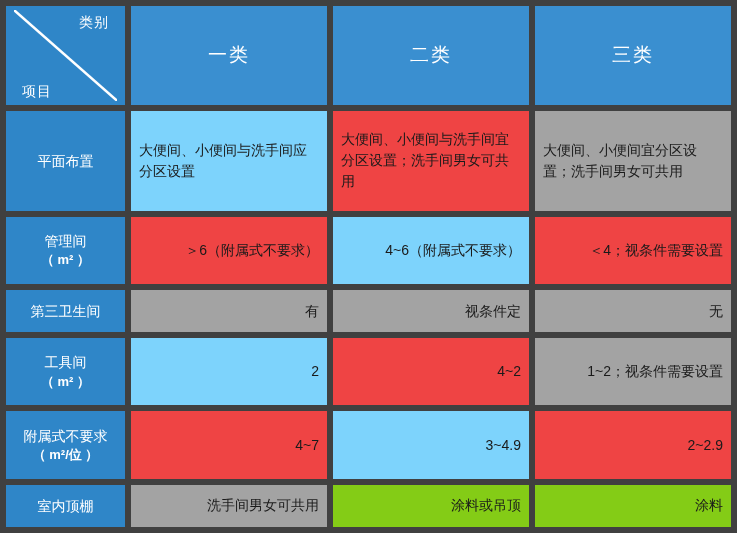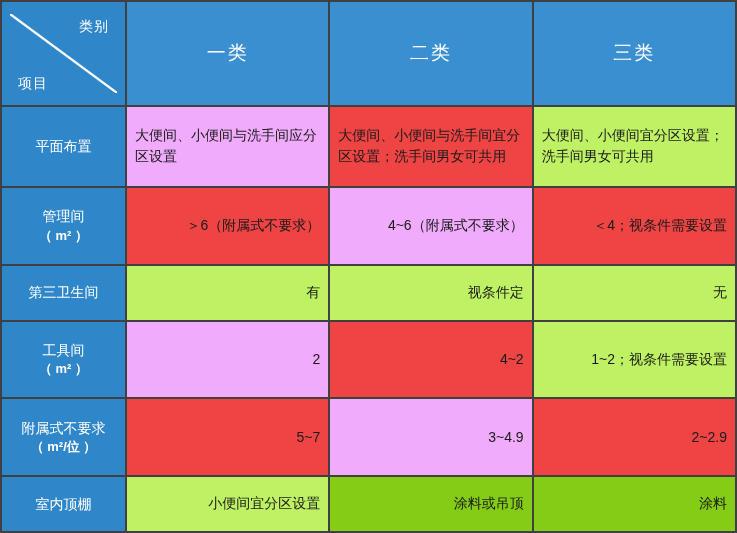--- a/index.html
+++ b/index.html
@@ -19,24 +19,24 @@
     box-sizing: border-box;
     position: relative;
   }
   table.spec {
     border-collapse: collapse;
     table-layout: fixed;
     width: 737px;
     height: 533px;
   }
   table.spec td {
-    border: 2px solid #404040;
+    border: 6px solid #404040;
     vertical-align: middle;
     box-sizing: border-box;
-    padding: 12px 8px;
+    padding: 4px 8px;
   }
   
   .corner-cell {
     width: 125px;
     background: #2f86c8;
     position: relative;
     padding: 0;
   }
   .corner-inner {
     position: relative;
@@ -88,23 +88,23 @@
     font-size: 14px;
     color: #1a1a1a;
     line-height: 1.5;
   }
   .cell-left {
     text-align: left;
   }
   .cell-center {
     text-align: right;
   }
-  .band-a { background: #f0abfc; }
+  .band-a { background: #7dd3fc; }
   .band-b { background: #ef4444; }
-  .band-c { background: #bef264; }
+  .band-c { background: #a3a3a3; }
   .band-d { background: #84cc16; }
   .unit {
     display: block;
     font-size: 13px;
     font-weight: bold;
   }
 </style>
 </head>
 <body>
 
@@ -162,28 +162,28 @@
         <td class="cell cell-center band-a">2</td>
         <td class="cell cell-center band-b">4~2</td>
         <td class="cell cell-center band-c">1~2；视条件需要设置</td>
       </tr>
 
       <tr>
         <td class="row-head">
           <span>附属式不要求</span>
           <span class="unit">（ m²/位 ）</span>
         </td>
-        <td class="cell cell-center band-b">5~7</td>
+        <td class="cell cell-center band-b">4~7</td>
         <td class="cell cell-center band-a">3~4.9</td>
         <td class="cell cell-center band-b">2~2.9</td>
       </tr>
 
       <tr>
         <td class="row-head">
           <span>室内顶棚</span>
         </td>
-        <td class="cell cell-center band-c">小便间宜分区设置</td>
+        <td class="cell cell-center band-c">洗手间男女可共用</td>
         <td class="cell cell-center band-d">涂料或吊顶</td>
         <td class="cell cell-center band-d">涂料</td>
       </tr>
     </tbody>
   </table>
 </div>
 
 </body></html>

